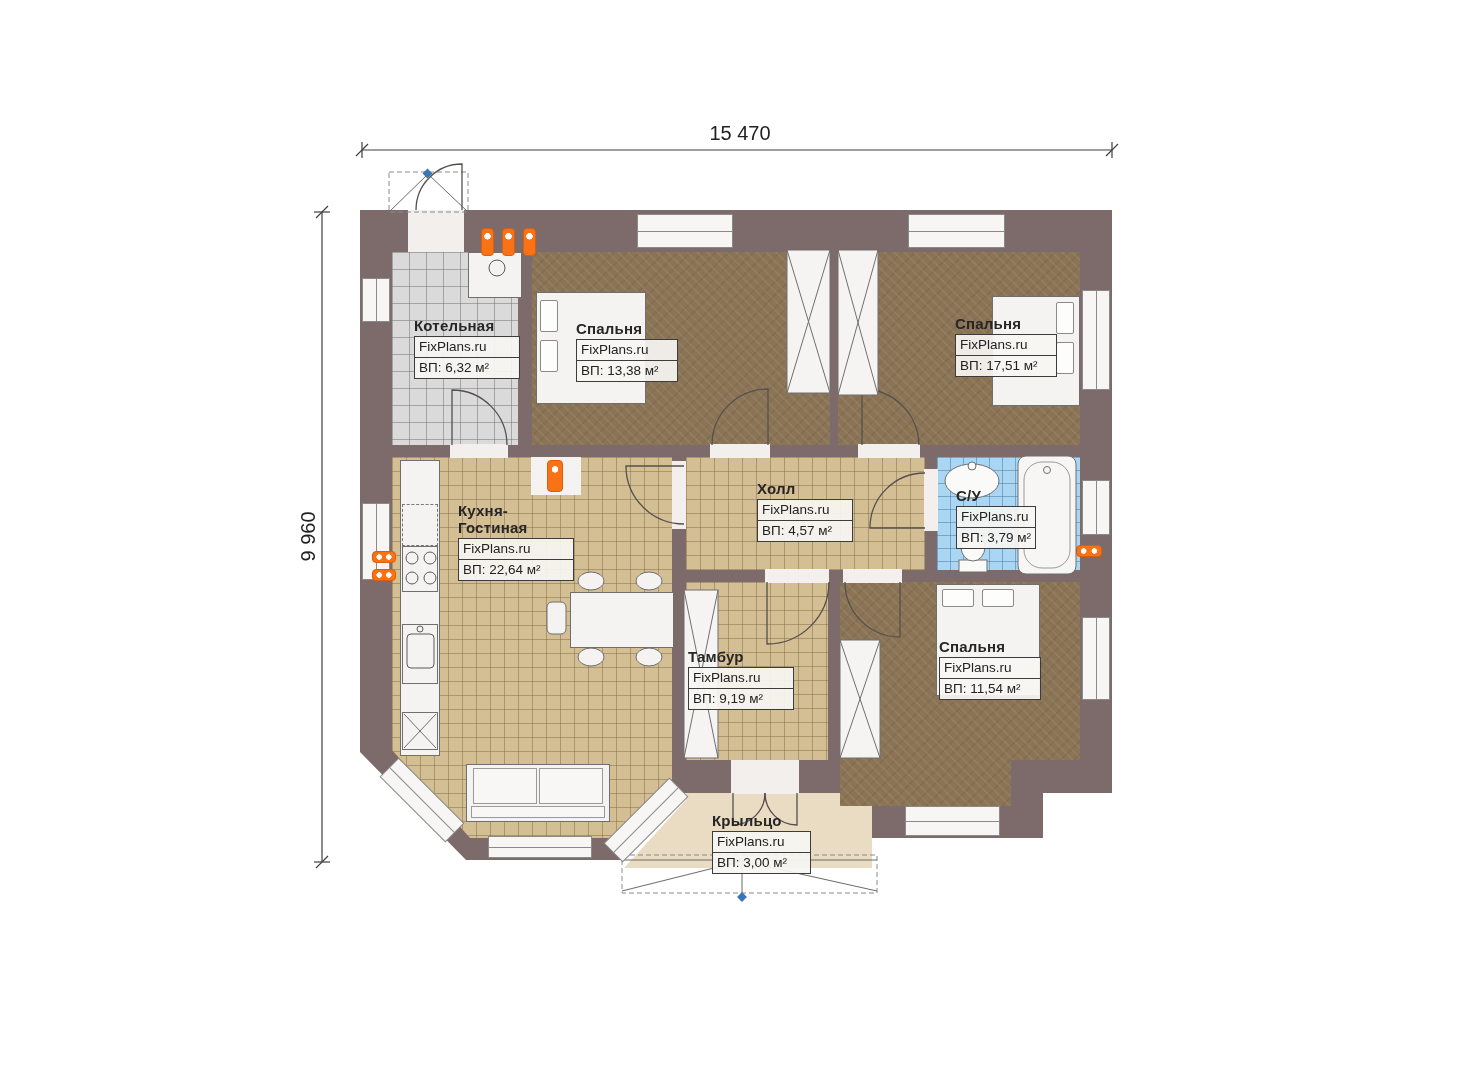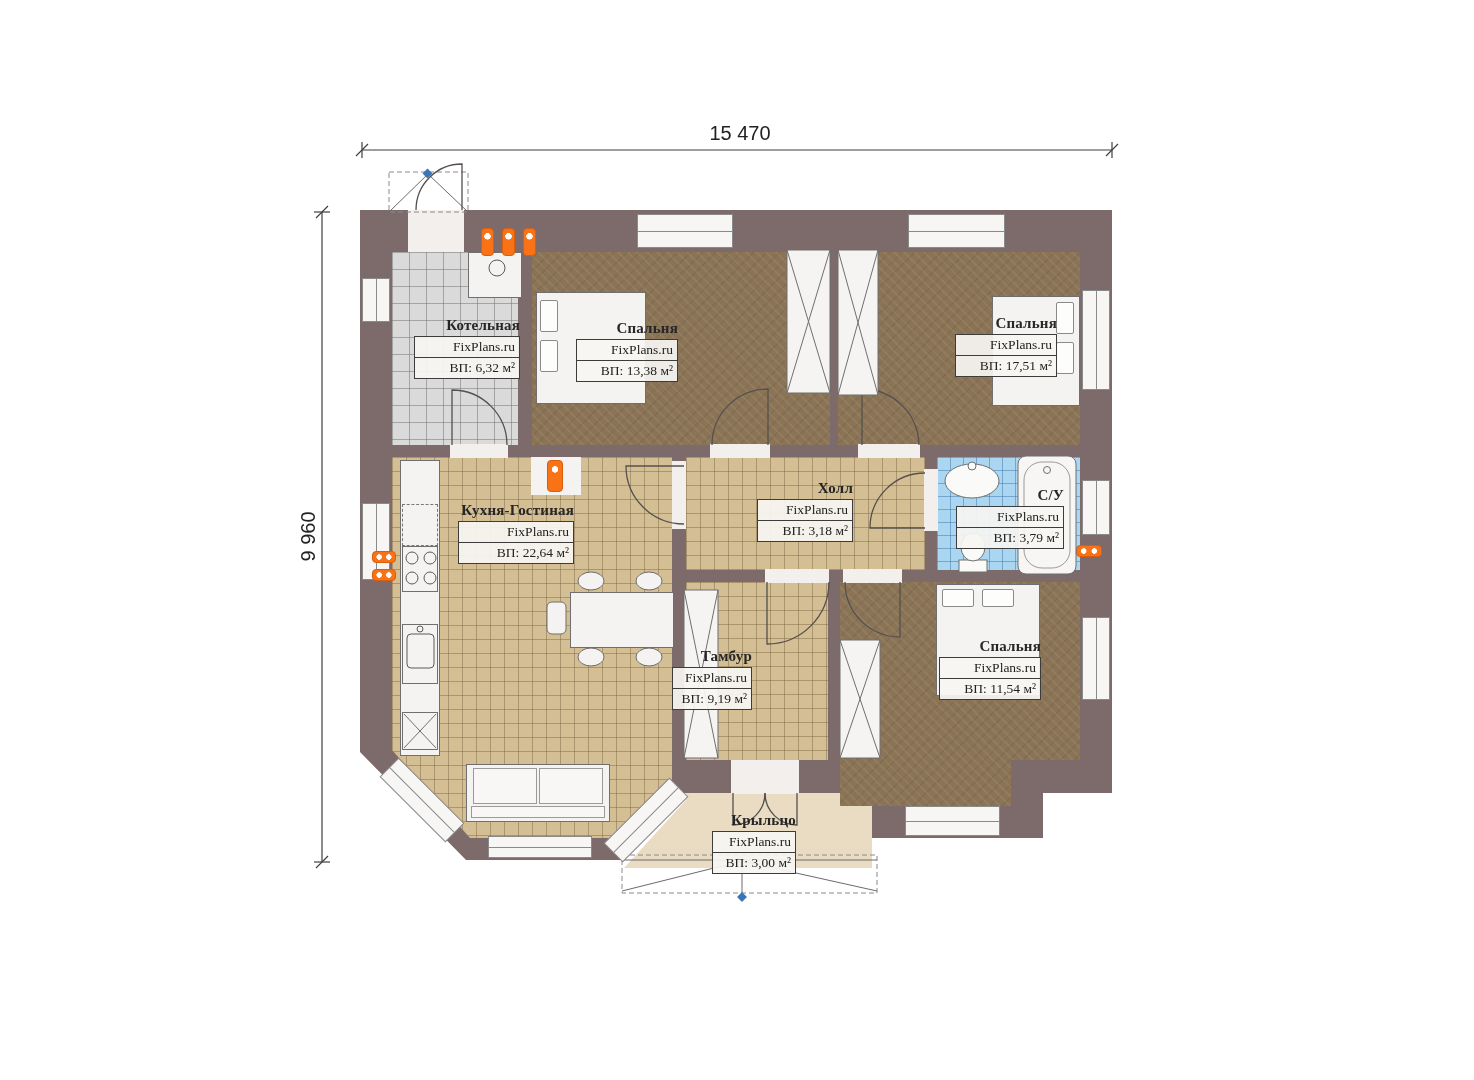--- a/index.html
+++ b/index.html
@@ -33,21 +33,21 @@
   .furn{position:absolute;background:#f4f3f1;border:1px solid #6f6f6f;box-sizing:border-box;}
   .noborder{border:none;}
   .dashed{border:1px dashed #777;}
   .pillow{position:absolute;background:#fdfdfc;border:1px solid #8a8a8a;box-sizing:border-box;border-radius:2px;}
   .cushion{position:absolute;background:#f8f7f5;border:1px solid #9a9a9a;box-sizing:border-box;}
   .radiator{position:absolute;background:radial-gradient(circle at 50% 28%,#fff 0 3px,transparent 3.5px),var(--radiator);
     border-radius:4px;border:1px solid #d95f0e;box-sizing:border-box;}
   .radiator.wide{background:radial-gradient(circle at 28% 50%,#fff 0 2.5px,transparent 3px),
     radial-gradient(circle at 72% 50%,#fff 0 2.5px,transparent 3px),var(--radiator);}
   .overlay{position:absolute;left:0;top:0;pointer-events:none;}
-  .room-label{position:absolute;text-align:right;color:#262626;font-family:Liberation Serif, serif;}
+  .room-label{position:absolute;text-align:left;color:#262626;}
   .room-name{font-size:15px;font-weight:bold;margin-bottom:3px;letter-spacing:.2px;}
   .label-box{border:1px solid #3c3c3c;margin-top:-1px;background:rgba(246,245,242,.93);
     padding:1px 4px;font-size:13.5px;line-height:18px;color:#222;}
   .dim-label{position:absolute;font-size:20px;color:#222;white-space:nowrap;}
   .dim-left{transform:rotate(-90deg);transform-origin:center;}
 </style>
 </head>
 <body>
 
 <div id="canvas">
@@ -226,38 +226,38 @@
     <div class="label-box">ВП: 17,51 м²</div>
   </div>
   <div class="room-label" style="left:458px;top:502px;width:116px;">
     <div class="room-name">Кухня-Гостиная</div>
     <div class="label-box">FixPlans.ru</div>
     <div class="label-box">ВП: 22,64 м²</div>
   </div>
   <div class="room-label" style="left:757px;top:480px;width:96px;">
     <div class="room-name">Холл</div>
     <div class="label-box">FixPlans.ru</div>
-    <div class="label-box">ВП: 3,18 м²</div>
-  </div>
-  <div class="room-label" style="left:956px;top:487px;width:108px;">
+    <div class="label-box">ВП: 4,57 м²</div>
+  </div>
+  <div class="room-label" style="left:956px;top:487px;width:80px;">
     <div class="room-name">С/У</div>
     <div class="label-box">FixPlans.ru</div>
     <div class="label-box">ВП: 3,79 м²</div>
   </div>
-  <div class="room-label" style="left:672px;top:648px;width:80px;">
+  <div class="room-label" style="left:688px;top:648px;width:106px;">
     <div class="room-name">Тамбур</div>
     <div class="label-box">FixPlans.ru</div>
     <div class="label-box">ВП: 9,19 м²</div>
   </div>
   <div class="room-label" style="left:939px;top:638px;width:102px;">
     <div class="room-name">Спальня</div>
     <div class="label-box">FixPlans.ru</div>
     <div class="label-box">ВП: 11,54 м²</div>
   </div>
-  <div class="room-label" style="left:712px;top:812px;width:84px;">
+  <div class="room-label" style="left:712px;top:812px;width:99px;">
     <div class="room-name">Крыльцо</div>
     <div class="label-box">FixPlans.ru</div>
     <div class="label-box">ВП: 3,00 м²</div>
   </div>
 
   <div class="dim-label" style="left:700px;top:122px;width:80px;text-align:center;">15 470</div>
   <div class="dim-label dim-left" style="left:268px;top:525px;width:80px;text-align:center;">9 960</div>
 
 </div>
 

